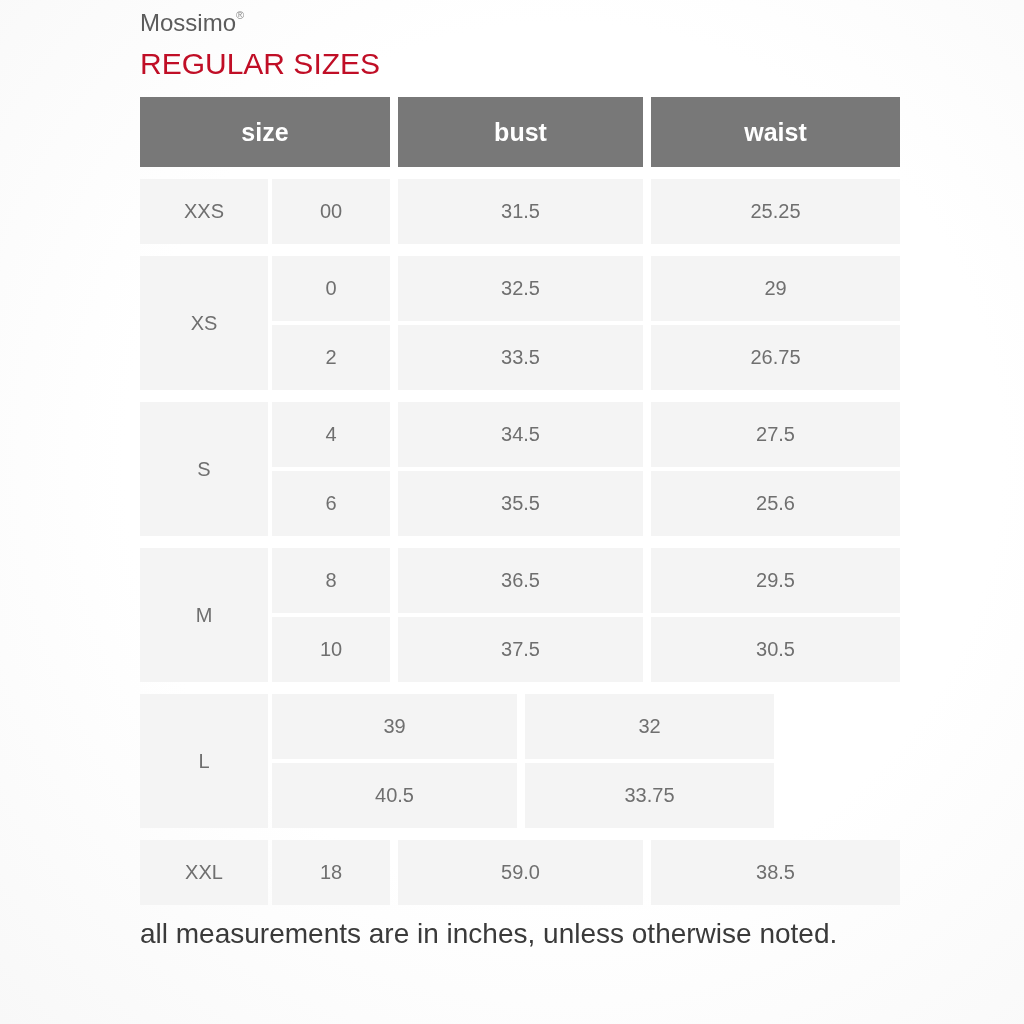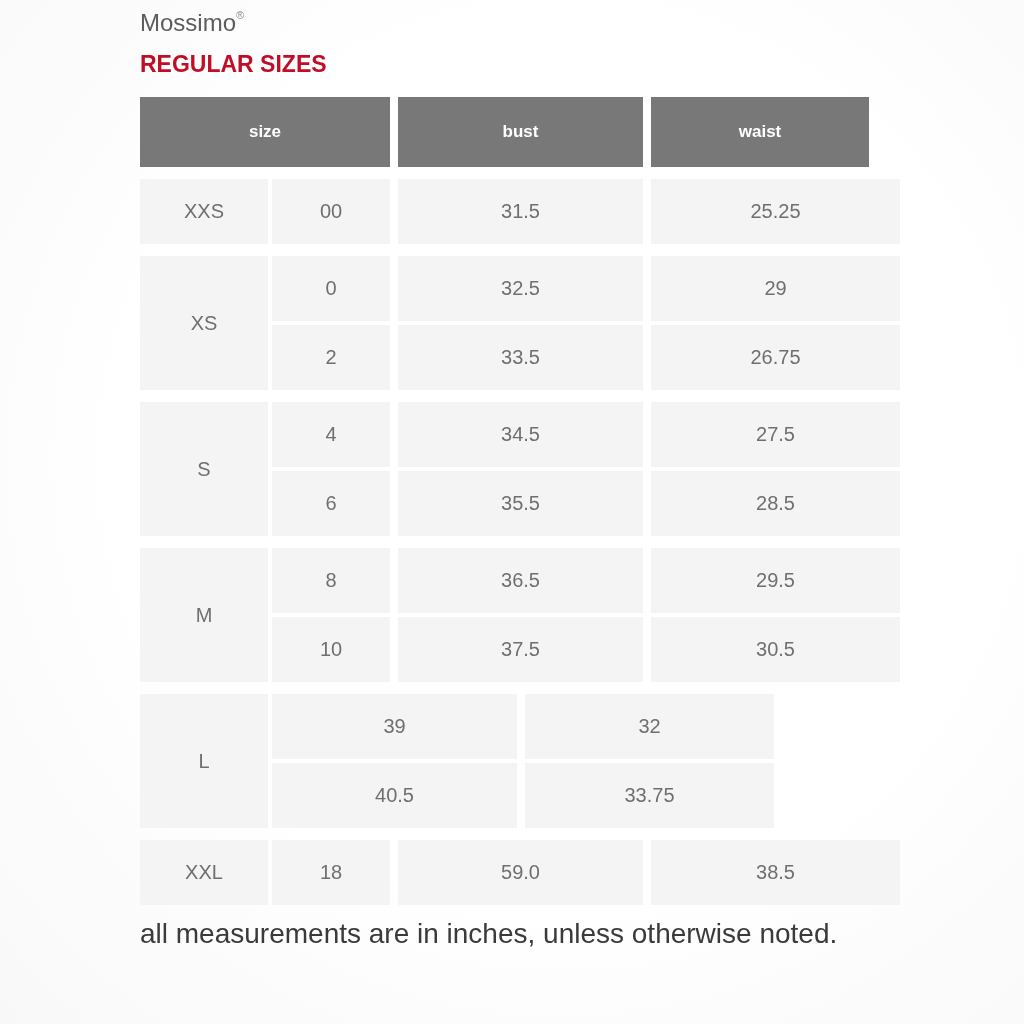--- a/index.html
+++ b/index.html
@@ -16,33 +16,33 @@
   body{
     background:radial-gradient(ellipse at 55% 45%, #ffffff 55%, #f8f8f8 100%);
     font-family:"Liberation Sans","DejaVu Sans",sans-serif;
     overflow:hidden;
   }
   .content{margin-left:140px;width:760px;padding-top:8px;}
   .brand-line{font-size:24px;line-height:30px;color:var(--brand-text);}
   .brand-line sup{font-size:11px;color:#8a8a8a;vertical-align:top;line-height:14px;}
   .page-title{
     margin-top:8px;
-    font-size:23px;line-height:36px;font-weight:bold;
+    font-size:30px;line-height:36px;font-weight:normal;
     color:var(--accent-red);letter-spacing:0px;
   }
   .size-table{margin-top:15px;width:760px;}
   .header-row{display:flex;margin-bottom:12px;}
   .hcell{
     height:70px;background:var(--header-gray);color:var(--header-text);
-    font-size:17px;font-weight:bold;
+    font-size:25px;font-weight:bold;
     display:flex;align-items:center;justify-content:center;
   }
   .hcell.h-size{width:250px;margin-right:8px;}
   .hcell.h-bust{width:245px;margin-right:8px;}
-  .hcell.h-waist{width:218px;}
+  .hcell.h-waist{width:249px;}
   .group{display:flex;margin-bottom:12px;}
   .cell{
     background:var(--cell-bg);color:var(--body-text);font-size:20px;
     display:flex;align-items:center;justify-content:center;
   }
   .cell.letter{width:128px;margin-right:4px;}
   .col{display:flex;flex-direction:column;}
   .col .cell{height:65px;}
   .col .cell + .cell{margin-top:4px;}
   .col.numcol{width:118px;margin-right:8px;}
@@ -105,21 +105,21 @@
       <div class="col numcol">
         <div class="cell">4</div>
         <div class="cell">6</div>
       </div>
       <div class="col bustcol">
         <div class="cell">34.5</div>
         <div class="cell">35.5</div>
       </div>
       <div class="col waistcol">
         <div class="cell">27.5</div>
-        <div class="cell">28.5</div>
+        <div class="cell">25.6</div>
       </div>
     </div>
 
     <div class="group">
       <div class="cell letter">M</div>
       <div class="col numcol">
         <div class="cell">8</div>
         <div class="cell">10</div>
       </div>
       <div class="col bustcol">

